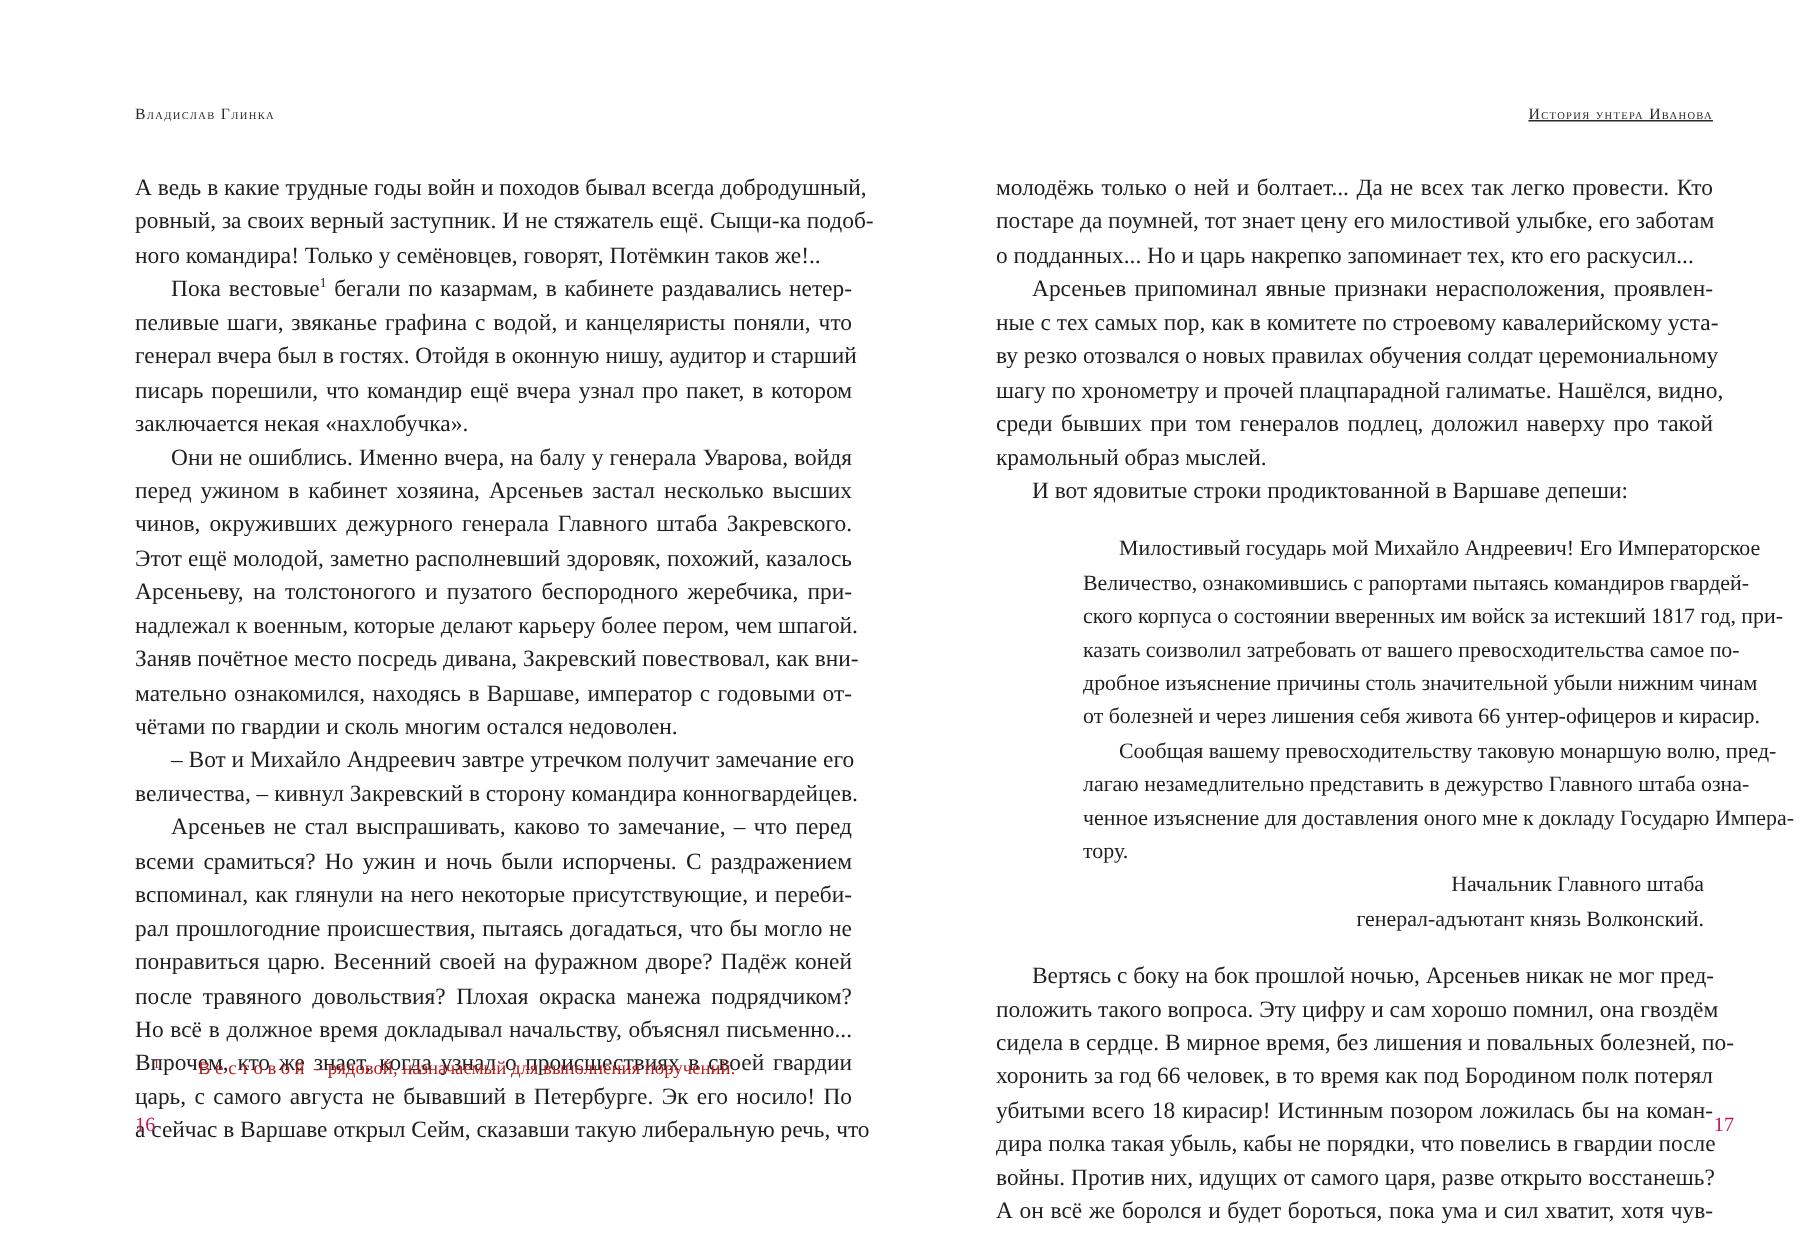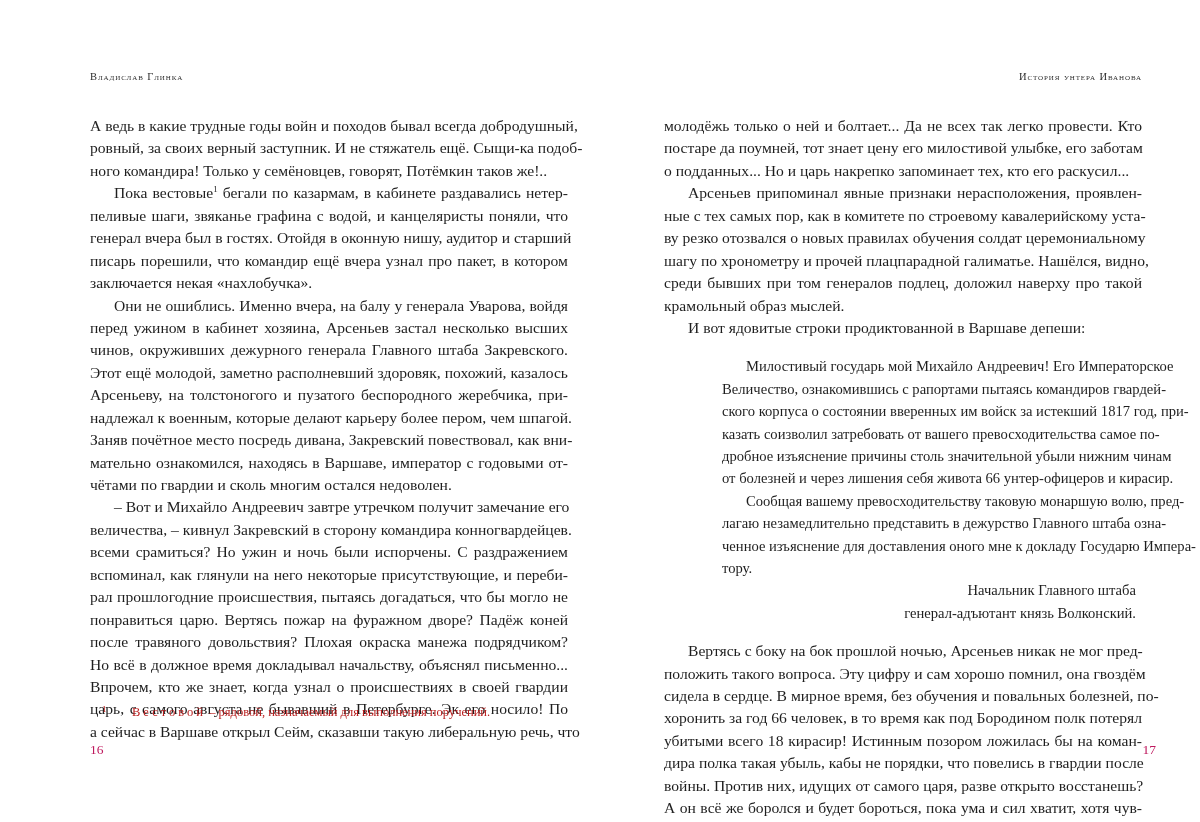--- a/index.html
+++ b/index.html
@@ -4,21 +4,21 @@
 <style>
   html, body { margin: 0; padding: 0; background: #ffffff; }
   body { width: 1200px; height: 822px; position: relative; overflow: hidden;
          font-family: "Liberation Serif", "DejaVu Serif", serif; color: #1e1e1e; }
   .page { position: absolute; top: 0; width: 600px; height: 822px; }
   #page-left { left: 0; margin-left: 26px; }
   #page-right { left: 600px; }
   .running-head { position: absolute; top: 71px; font-size: 10.5px; letter-spacing: 0.9px;
                   font-variant: small-caps; color: #2a2a2a; white-space: nowrap; }
   #page-left .running-head { left: 64px; }
-  #page-right .running-head { right: 58px; }
+  #page-right .running-head { right: 58px; text-decoration: underline; }
   .body { position: absolute; top: 115px; width: 478px; }
   #page-left .body { left: 64px; }
   #page-right .body { left: 64px; }
   .line { display: block; height: 22.45px; line-height: 22.45px; font-size: 15.6px;
           text-align: justify; text-align-last: justify; white-space: nowrap; overflow: visible; }
   .line.last { text-align-last: left; }
   .line.indent { padding-left: 24px; }
   .gap-big { height: 16px; }
   .letter { position: relative; padding-left: 58px; padding-right: 6px; }
   .letter .line { font-size: 14.6px; height: 22.4px; line-height: 22.4px; }
@@ -50,24 +50,25 @@
       <div class="line">перед ужином в кабинет хозяина, Арсеньев застал несколько высших</div>
       <div class="line">чинов, окруживших дежурного генерала Главного штаба Закревского.</div>
       <div class="line">Этот ещё молодой, заметно располневший здоровяк, похожий, казалось</div>
       <div class="line">Арсеньеву, на толстоногого и пузатого беспородного жеребчика, при-</div>
       <div class="line">надлежал к военным, которые делают карьеру более пером, чем шпагой.</div>
       <div class="line">Заняв почётное место посредь дивана, Закревский повествовал, как вни-</div>
       <div class="line">мательно ознакомился, находясь в Варшаве, император с годовыми от-</div>
       <div class="line last">чётами по гвардии и сколь многим остался недоволен.</div>
       <div class="line indent">– Вот и Михайло Андреевич завтре утречком получит замечание его</div>
       <div class="line last">величества, – кивнул Закревский в сторону командира конногвардейцев.</div>
+      <div class="line indent">Арсеньев не стал выспрашивать, каково то замечание, – что перед</div>
       <div class="line">всеми срамиться? Но ужин и ночь были испорчены. С раздражением</div>
       <div class="line">вспоминал, как глянули на него некоторые присутствующие, и переби-</div>
       <div class="line">рал прошлогодние происшествия, пытаясь догадаться, что бы могло не</div>
-      <div class="line">понравиться царю. Вертясь пожар на фуражном дворе? Падёж коней</div>
+      <div class="line">понравиться царю. Весенний своей на фуражном дворе? Падёж коней</div>
       <div class="line">после травяного довольствия? Плохая окраска манежа подрядчиком?</div>
       <div class="line">Но всё в должное время докладывал начальству, объяснял письменно...</div>
       <div class="line">Впрочем, кто же знает, когда узнал о происшествиях в своей гвардии</div>
       <div class="line">царь, с самого августа не бывавший в Петербурге. Эк его носило! По</div>
       <div class="line">а сейчас в Варшаве открыл Сейм, сказавши такую либеральную речь, что</div>
     </div>
   <div class="footnote">
     <span class="fn-mark">1</span><span class="spaced">Вестовой</span><span> – рядовой, назначаемый для выполнения поручений.</span>
   </div>
   <div class="folio">16</div>
@@ -102,21 +103,21 @@
           <div class="line">ченное изъяснение для доставления оного мне к докладу Государю Импера-</div>
           <div class="line last">тору.</div>
         </div>
       <div class="line sig">Начальник Главного штаба</div>
       <div class="line sig">генерал-адъютант князь Волконский.</div>
     </div>
     <div class="gap-big"></div>
     <div id="right-after">
         <div class="line indent">Вертясь с боку на бок прошлой ночью, Арсеньев никак не мог пред-</div>
         <div class="line">положить такого вопроса. Эту цифру и сам хорошо помнил, она гвоздём</div>
-        <div class="line">сидела в сердце. В мирное время, без обучения и повальных болезней, по-</div>
+        <div class="line">сидела в сердце. В мирное время, без лишения и повальных болезней, по-</div>
         <div class="line">хоронить за год 66 человек, в то время как под Бородином полк потерял</div>
         <div class="line">убитыми всего 18 кирасир! Истинным позором ложилась бы на коман-</div>
         <div class="line">дира полка такая убыль, кабы не порядки, что повелись в гвардии после</div>
         <div class="line">войны. Против них, идущих от самого царя, разве открыто восстанешь?</div>
         <div class="line">А он всё же боролся и будет бороться, пока ума и сил хватит, хотя чув-</div>
       </div>
   </div>
   <div class="folio">17</div>
 </div>
 

